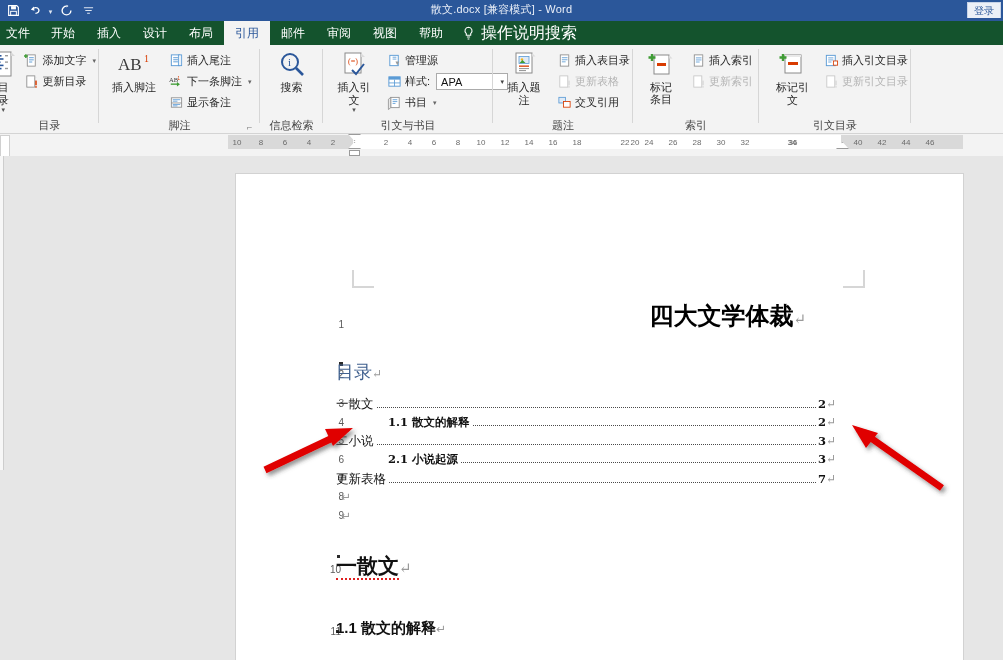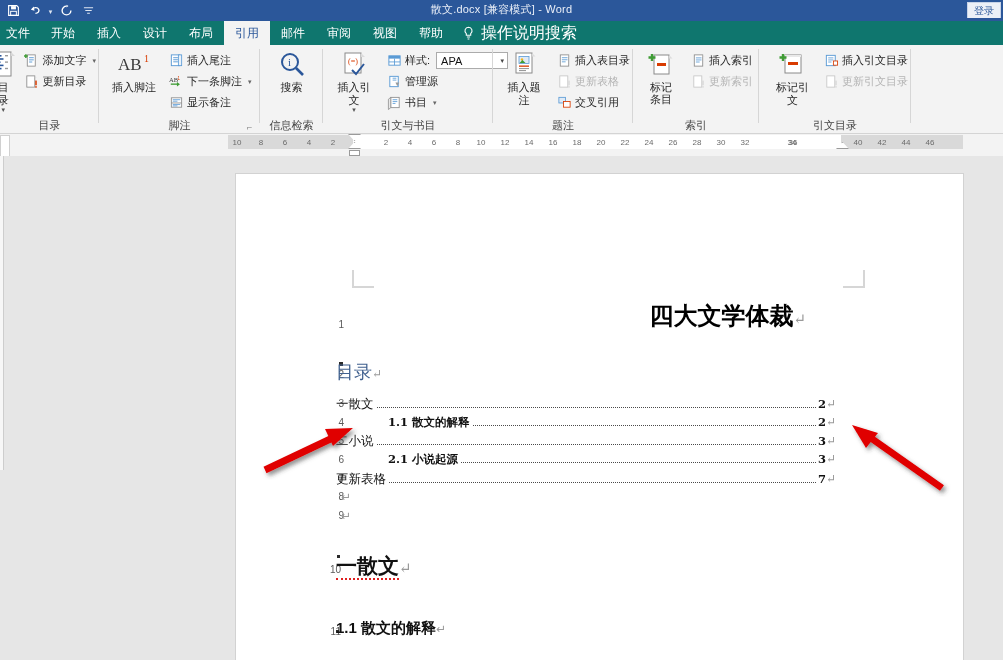--- a/index.html
+++ b/index.html
@@ -33,21 +33,21 @@
     position:absolute; right:2px; top:2px;
     background:#ecf0f7; color:#2b579a; font-size:10px;
     padding:1px 6px 3px 6px; border:1px solid #c8d4e8;
     border-bottom:none;
     height:16px; overflow:hidden;
   }
 
   
   .tabbar {
     position:absolute; left:0; top:21px; width:1003px; height:24px;
-    background:#0f766e;
+    background:#14532d;
   }
   .tabs { position:absolute; left:0; top:0; height:24px; display:flex; align-items:stretch; }
   .tab {
     color:#ffffff; font-size:12px;
     padding:0 11px; display:flex; align-items:center;
     white-space:nowrap; height:24px;
   }
   .tab.first { padding-left:6px; padding-right:10px; }
   .tab.active { background:#f3f3f3; color:#2b579a; }
   .tellme {
@@ -428,40 +428,40 @@
                   <path d="M13 20l4 4 8-10" fill="none" stroke="#2b579a" stroke-width="2"></path>
                 </svg>
             </span>
             <span class="lab">插入引文</span>
             <span class="arrow">▾</span>
           </div>
           <div class="smallcol" style="margin-left:4px;">
             <div class="smallbtn">
               <span class="sico">
                 <svg width="15" height="15" viewBox="0 0 16 16">
+                    <rect x="3" y="2.5" width="9" height="11" fill="#fff" stroke="#5b9bd5" stroke-width="1"></rect>
+                    <path d="M6 4.5h4M6 6.5h4" stroke="#5b9bd5" stroke-width="0.9"></path>
+                    <path d="M9 9l4 0 -2 4z" fill="#9a9a9a"></path>
+                  </svg>
+              </span>
+              <span>管理源</span>
+            </div>
+            <div class="smallbtn">
+              <span class="sico">
+                <svg width="15" height="15" viewBox="0 0 16 16">
                     <rect x="2" y="3" width="12" height="10" fill="#fff" stroke="#5b9bd5" stroke-width="1"></rect>
                     <rect x="2" y="3" width="12" height="3" fill="#5b9bd5"></rect>
                     <path d="M8 6v7M2 9.5h12" stroke="#5b9bd5" stroke-width="0.9"></path>
                   </svg>
               </span>
               <span>样式:</span>
               <span class="combo">
                 <span>APA</span>
                 <span class="caret">▾</span>
               </span>
-            </div>
-            <div class="smallbtn">
-              <span class="sico">
-                <svg width="15" height="15" viewBox="0 0 16 16">
-                    <rect x="3" y="2.5" width="9" height="11" fill="#fff" stroke="#5b9bd5" stroke-width="1"></rect>
-                    <path d="M6 4.5h4M6 6.5h4" stroke="#5b9bd5" stroke-width="0.9"></path>
-                    <path d="M9 9l4 0 -2 4z" fill="#9a9a9a"></path>
-                  </svg>
-              </span>
-              <span>管理源</span>
             </div>
             <div class="smallbtn">
               <span class="sico">
                 <svg width="15" height="15" viewBox="0 0 16 16">
                     <rect x="4" y="2.5" width="9" height="11" fill="#fff" stroke="#8a8a8a" stroke-width="0.9"></rect>
                     <g stroke="#5b9bd5" stroke-width="0.9">
                       <path d="M6 5h5M6 7h5M6 9h3"></path>
                     </g>
                     <path d="M1.5 4.5l2.5-2v11l-2.5 2z" fill="#e8e8e8" stroke="#8a8a8a" stroke-width="0.8"></path>
                   </svg>
@@ -639,21 +639,21 @@
 
     <div class="rnum" style="left:379px;">2</div>
     <div class="rnum" style="left:403px;">4</div>
     <div class="rnum" style="left:427px;">6</div>
     <div class="rnum" style="left:451px;">8</div>
     <div class="rnum" style="left:474px;">10</div>
     <div class="rnum" style="left:498px;">12</div>
     <div class="rnum" style="left:522px;">14</div>
     <div class="rnum" style="left:546px;">16</div>
     <div class="rnum" style="left:570px;">18</div>
-    <div class="rnum" style="left:594px;">20</div>
+    <div class="rnum" style="left:628px;">20</div>
     <div class="rnum" style="left:618px;">22</div>
     <div class="rnum" style="left:642px;">24</div>
     <div class="rnum" style="left:666px;">26</div>
     <div class="rnum" style="left:690px;">28</div>
     <div class="rnum" style="left:714px;">30</div>
     <div class="rnum" style="left:738px;">32</div>
     <div class="rnum" style="left:785px;text-align:center;">34</div>
     <div class="rnum" style="left:786px;">36</div>
 
     <div class="rnum" style="left:851px;">40</div>

